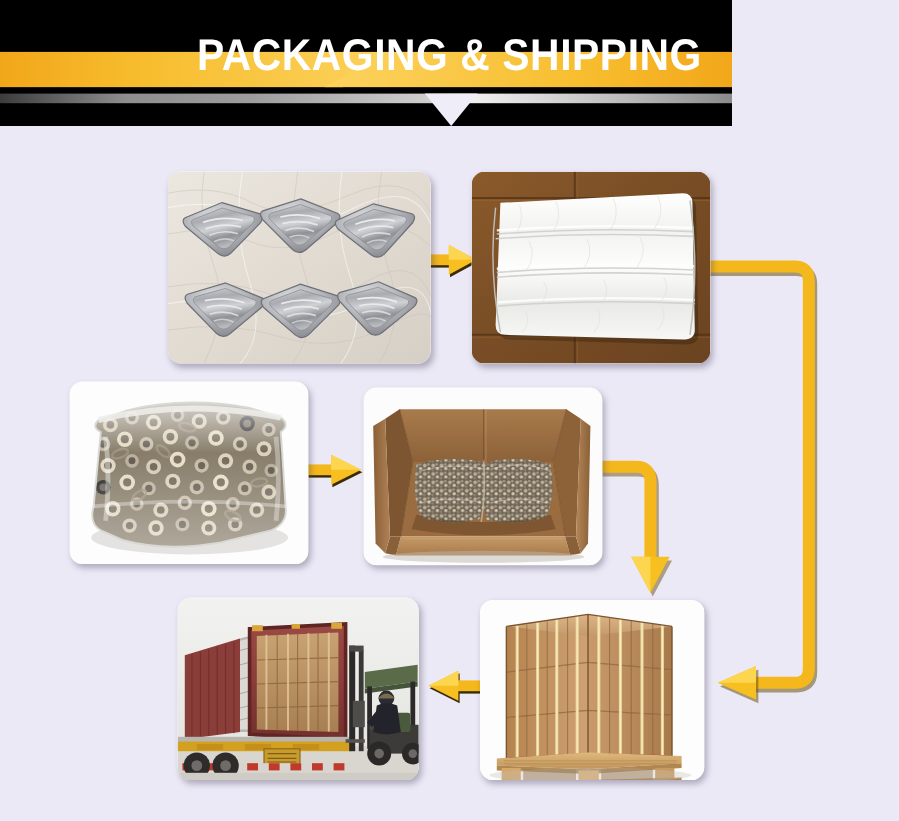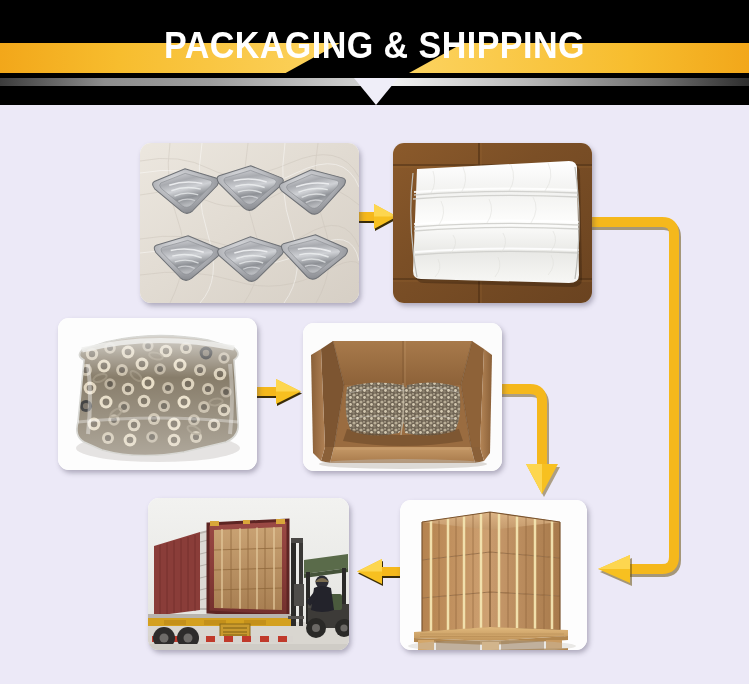--- a/index.html
+++ b/index.html
@@ -6,21 +6,21 @@
   body{
     width:749px;height:684px;
     background:#ece9f7;
     font-family:"Liberation Sans",sans-serif;
     overflow:hidden;
     position:relative;
   }
 
   
   .banner{
-    position:absolute;left:0;top:0;width:749px;height:105px;
+    position:absolute;left:0;top:0;width:610px;height:105px;
     background:#000;
     overflow:hidden;
   }
   .band-left,.band-right{
     position:absolute;top:43px;height:30px;
   }
   .band-left{
     left:0;width:340px;
     background:linear-gradient(90deg,#f2a71a 0%,#f7bd2e 35%,#fcd35f 100%);
     clip-path:polygon(0 0,100% 0,84% 100%,0 100%);

